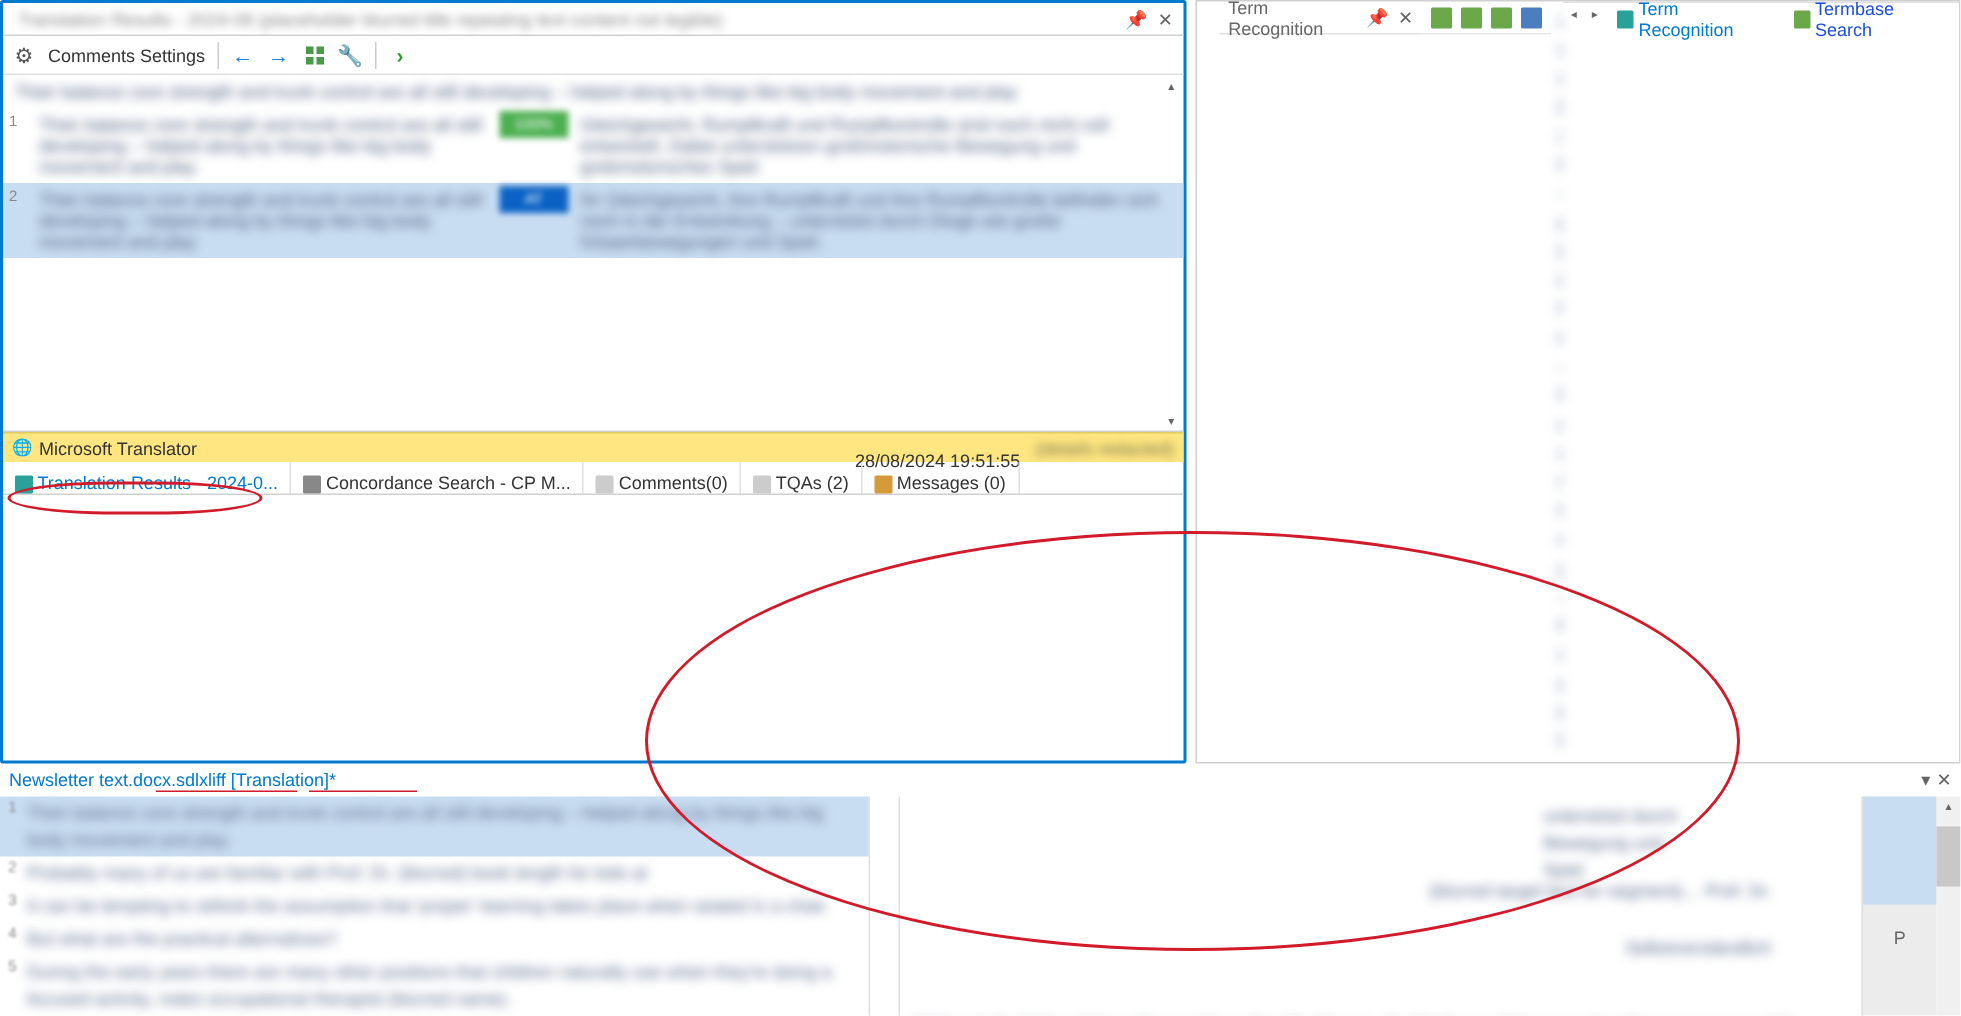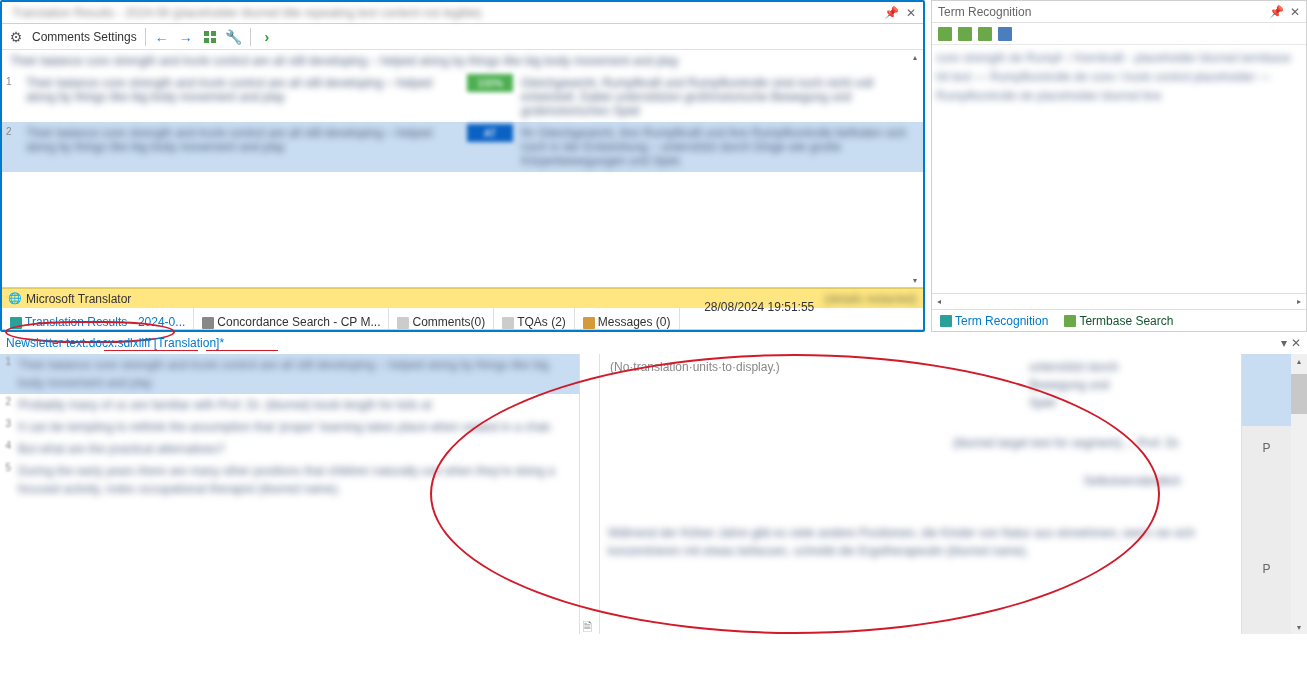--- a/index.html
+++ b/index.html
@@ -42,33 +42,33 @@
     .mt-bar .mt-extra { filter: blur(3px); color: #7a7a50; }
     .mt-highlight { position: absolute; left: 3px; top: 319px; width: 170px; height: 22px; border: 2px solid #d11a2a; border-radius: 50%/60%; pointer-events: none; }
 
     .tab-strip { height: 22px; display: flex; align-items: center; border-bottom: 1px solid #d0d0d0; }
     .tab-strip .tab { display: flex; align-items: flex-end; gap: 3px; padding: 0 8px; height: 100%; border-right: 1px solid #e0e0e0; color: #333; }
     .tab-strip .tab.active { color: #007acc; }
     .tab-strip .tab .t-icon { width: 12px; height: 12px; background: #ccc; border-radius: 1px; }
     .tab-strip .tab.active .t-icon { background: #2aa198; }
 
     
-    .term-pane { flex: 1; margin-left: 6px; border: 1px solid #d0d0d0; display: flex; flex-direction: column; }
+    .term-pane { flex: 1; margin-left: 6px; border: 1px solid #d0d0d0; display: flex; flex-direction: row; padding-left: 15px; }
     .term-header { height: 22px; display: flex; align-items: center; padding: 0 6px; border-bottom: 1px solid #e0e0e0; }
     .term-header .title { flex: 1; color: #666; }
     .term-header .pin-icon, .term-header .close-icon { margin-left: 6px; color: #666; font-size: 12px; }
     .term-toolbar { height: 22px; display: flex; align-items: center; gap: 6px; padding: 0 6px; border-bottom: 1px solid #e8e8e8; }
     .term-toolbar .tt-icon { width: 14px; height: 14px; background: #6aa84a; border-radius: 1px; }
     .term-toolbar .tt-icon.b { background: #4b7ebf; }
     .term-content { flex: 1; padding: 4px; filter: blur(3.5px); color: #6a7a9a; line-height: 1.6; overflow: hidden; }
     .term-scroll { height: 16px; display: flex; align-items: center; border-top: 1px solid #e0e0e0; }
     .term-scroll .ar { width: 14px; display: flex; justify-content: center; font-size: 8px; color: #666; }
     .term-scroll .track { flex: 1; height: 10px; }
     .term-tabs { height: 22px; display: flex; align-items: center; border-top: 1px solid #e0e0e0; }
-    .term-tabs .tt { display: flex; align-items: center; gap: 3px; padding: 0 8px; color: #14532d; }
+    .term-tabs .tt { display: flex; align-items: center; gap: 3px; padding: 0 8px; color: #1d4ed8; }
     .term-tabs .tt.active { color: #007acc; }
     .term-tabs .tt .ic { width: 12px; height: 12px; background: #2aa198; border-radius: 1px; }
 
     
     .doc-area { position: relative; width: 100%; border-top: none; }
     .doc-title-row { height: 22px; display: flex; align-items: center; justify-content: space-between; padding: 0 6px; }
     .doc-title-row .doc-tab { color: #007acc; position: relative; text-align: center; }
     .doc-title-row .doc-tab .underline { position: absolute; bottom: -1px; height: 1px; background: #d11a2a; }
     .doc-title-row .doc-tab .ul1 { left: 98px; width: 94px; }
     .doc-title-row .doc-tab .ul2 { left: 200px; width: 72px; }
@@ -249,21 +249,20 @@
           <div class="txt">During the early years there are many other positions that children naturally use when they're doing a focused activity, notes occupational therapist (blurred name).</div>
         </div>
     </div>
 
     <div class="mcol">
       <span class="doc-icon">🗎</span>
     </div>
 
     <div class="rcol">
       <div class="rblur top">unterstützt durch Bewegung und Spiel</div>
-      <div class="empty-msg">(No·translation·units·to·display.)</div>
       <div style="height:52px"></div>
       <div class="rblur" style="text-align:right;padding-right:60px">(blurred target text for segment)… Prof. Dr.</div>
       <div style="height:16px"></div>
       <div class="rblur" style="text-align:right;padding-right:60px">Selbstverständlich</div>
       <div style="height:30px"></div>
       <div class="rblur">Während der frühen Jahre gibt es viele andere Positionen, die Kinder von Natur aus einnehmen, wenn sie sich konzentrieren mit etwas befassen, schreibt die Ergotherapeutin (blurred name).</div>
     </div>
 
     <div class="pcol">
       <div class="pcell" style="height:72px;background:#c9ddf2"></div>

